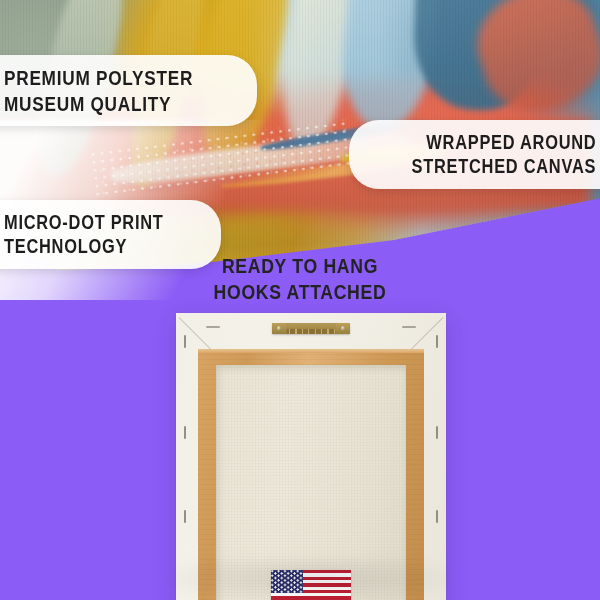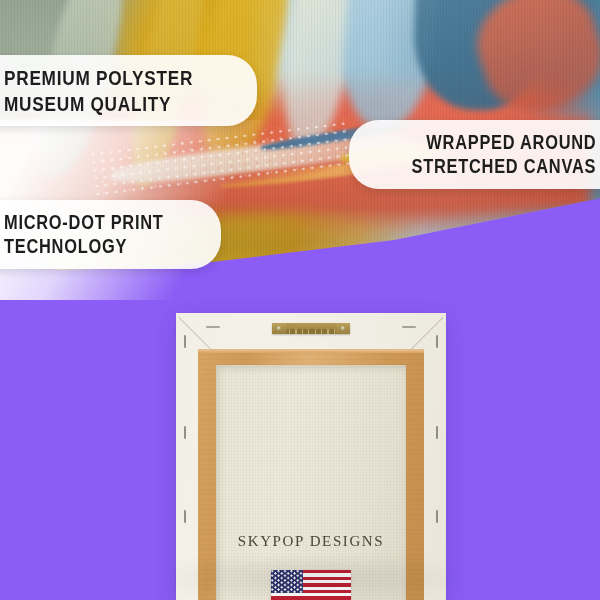--- a/index.html
+++ b/index.html
@@ -252,20 +252,24 @@
   <div class="badge badge-right" id="badge-wrapped">
     <span>WRAPPED AROUND</span>
     <span>STRETCHED CANVAS</span>
   </div>
 
   <div class="badge badge-left" id="badge-microdot">
     <span>MICRO-DOT PRINT</span>
     <span>TECHNOLOGY</span>
   </div>
 
+  <div class="caption">
+    <span>READY TO HANG</span>
+    <span>HOOKS ATTACHED</span>
+  </div>
 
   <div class="canvas-back">
 
     <div class="fold fold-l"></div>
     <div class="fold fold-r"></div>
 
     <div class="staple-h" style="left:30px;top:13px;"></div>
     <div class="staple-h" style="right:30px;top:13px;"></div>
 
     <div class="staple" style="left:8px;top:22px;"></div>
@@ -283,21 +287,20 @@
       <div class="hanger-screw hs-l"></div>
       <div class="hanger-screw hs-r"></div>
     </div>
 
     <div class="stretcher">
       <div class="wood-grain"></div>
 
       <div class="inner-panel">
         <div class="inner-weave"></div>
 
-        <div class="brand">SKYPOP DESIGNS</div>
 
         <div class="flag">
           <div class="stripes"></div>
           <div class="canton">
             <div class="stars"></div>
           </div>
         </div>
       </div>
     </div>
   </div>

